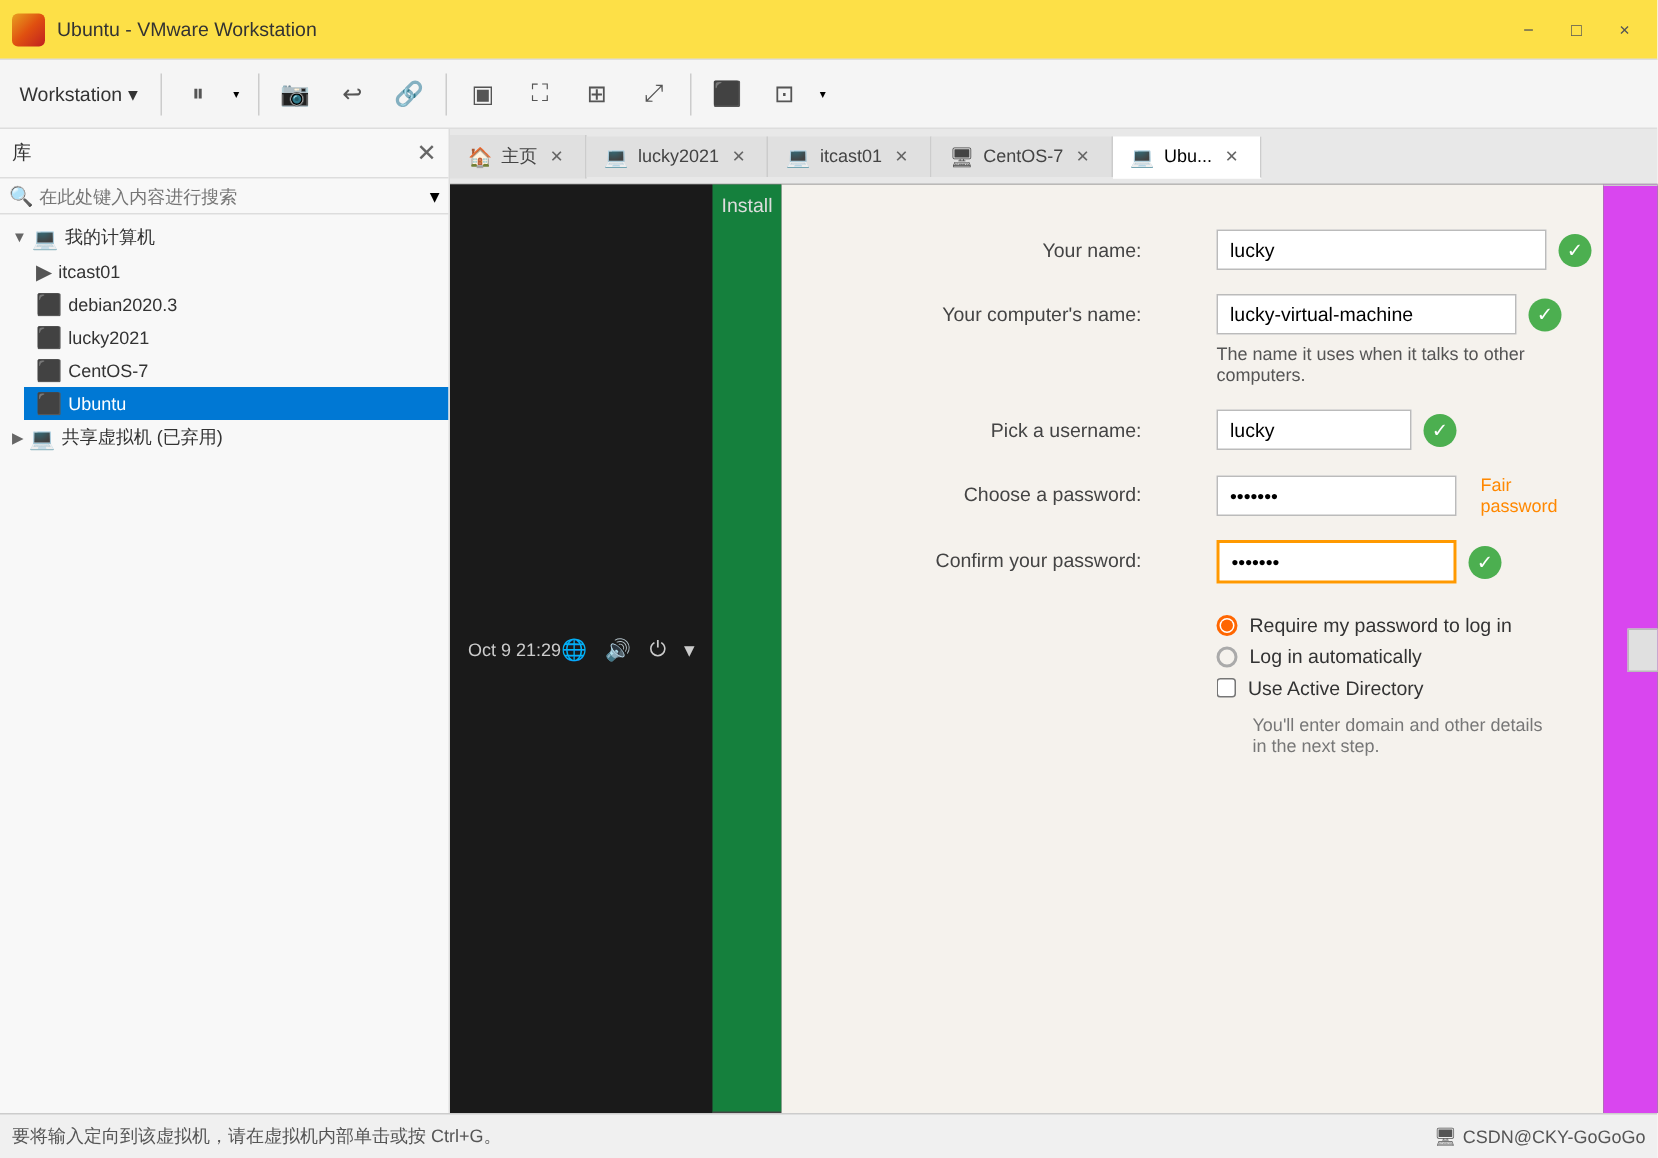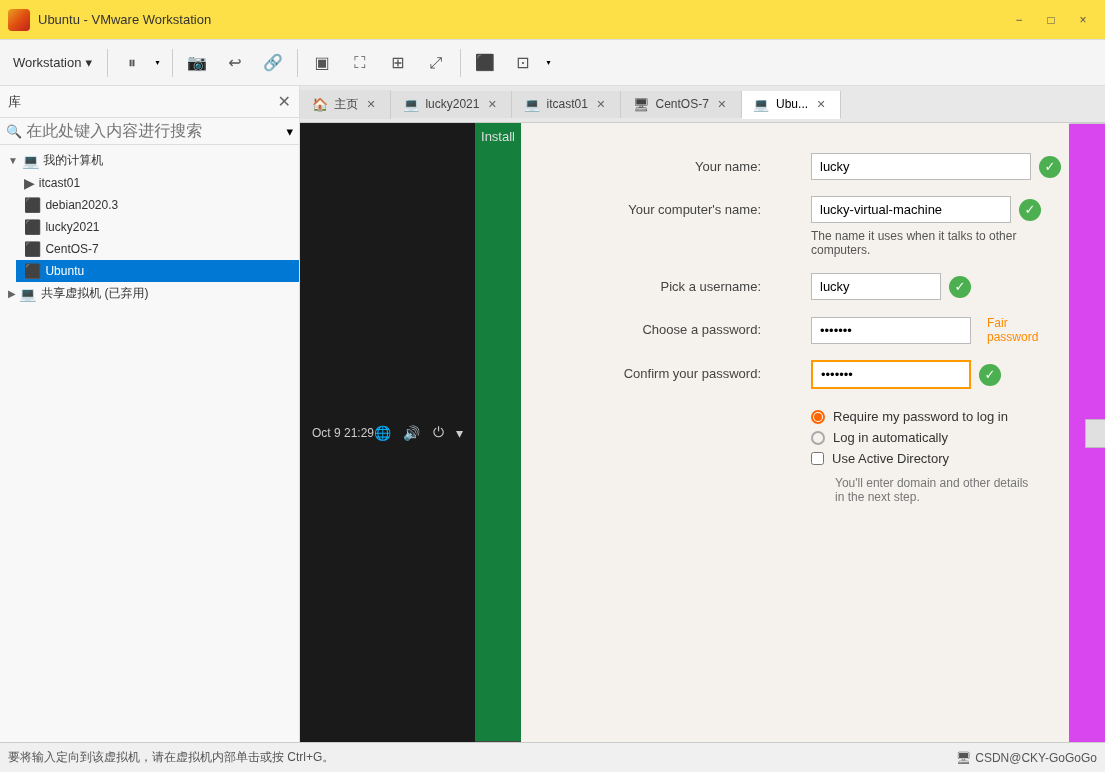--- a/index.html
+++ b/index.html
@@ -88,21 +88,21 @@
       align-items: center;
       padding: 4px 6px;
       border-bottom: 1px solid #ddd;
       gap: 4px;
     }
     .library-search input {
       flex: 1;
       border: none;
       background: none;
       outline: none;
-      font-size: 16px;
+      font-size: 12px;
       color: #333;
     }
     .library-tree { flex: 1; overflow-y: auto; padding: 4px 0; }
     .tree-item {
       display: flex;
       align-items: center;
       padding: 3px 8px;
       cursor: pointer;
       gap: 4px;
       font-size: 12px;

